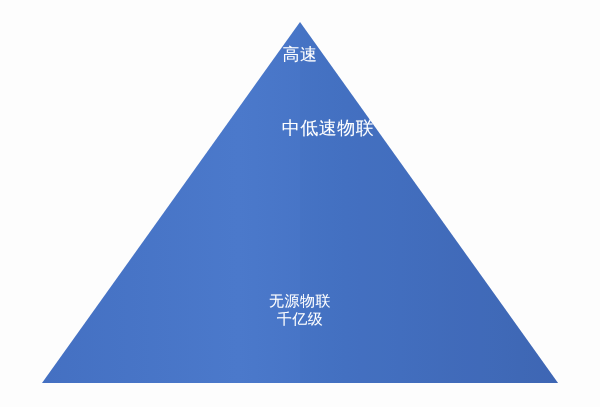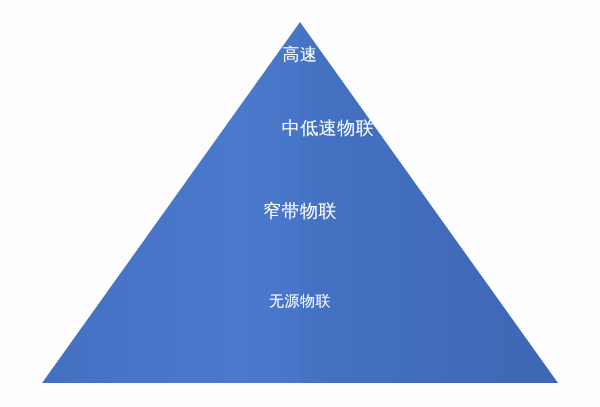--- a/index.html
+++ b/index.html
@@ -101,20 +101,20 @@
 
   <div class="tier-label" id="tier-label-1">
     <span class="line">高速</span>
   </div>
 
   <div class="tier-label" id="tier-label-2">
     <span class="line">中低速物联</span>
   </div>
 
   <div class="tier-label" id="tier-label-3">
-    <span class="line">窄带物联</span>
   </div>
 
   <div class="tier-label" id="tier-label-4">
     <span class="line">无源物联</span>
+    <span class="line">千亿级</span>
   </div>
 
 </div>
 
 </body></html>

